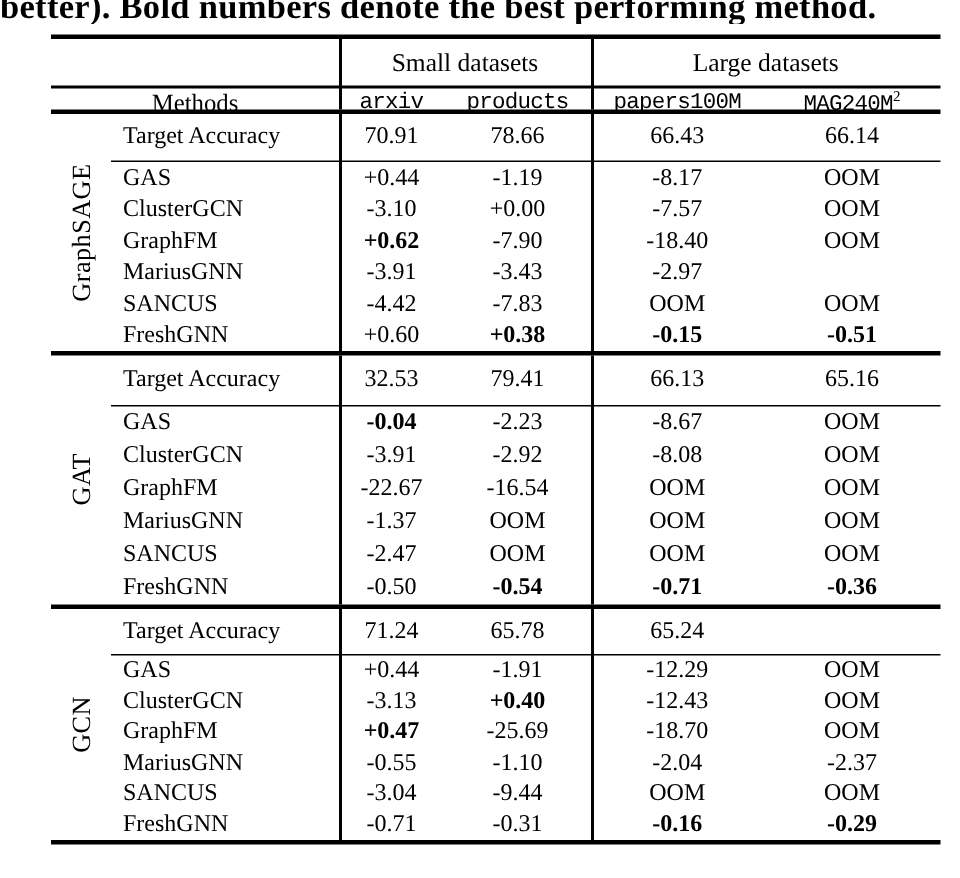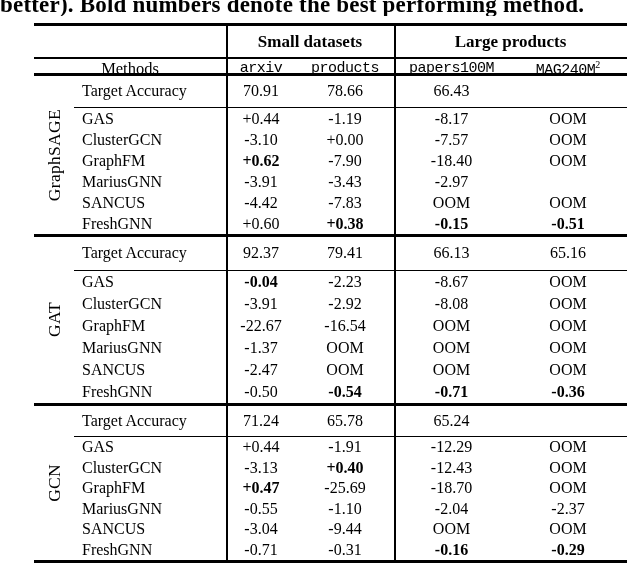--- a/index.html
+++ b/index.html
@@ -17,21 +17,21 @@
   .rule-thick{height:3px;background:#000;}
   .rule-med{height:2.5px;background:#000;}
   .rule-thin{height:1.5px;background:#000;}
   .cline{height:1.5px;background:#000;margin-left:40px;}
 
   .block{position:relative;}
   .vbar{position:absolute;top:0;bottom:0;width:1.5px;background:#000;}
   .vb1{left:192px;} .vb2{left:360px;}
 
   
-  .hrow1{display:grid;grid-template-columns:192px 168px 233px;height:31px;align-items:center;font-weight:bold;}
+  .hrow1{display:grid;grid-template-columns:192px 168px 233px;height:31px;align-items:center;}
   .hrow2{display:grid;grid-template-columns:192px 70px 98px 115px 118px;height:14px;align-items:center;}
   .grp{text-align:center;font-size:17px;}
   .methods-h{text-align:center;font-size:16.5px;}
   .mono{font-family:"Liberation Mono","DejaVu Sans Mono",monospace;font-size:15px;text-align:center;letter-spacing:-0.5px;}
   .mono sup{font-family:"Liberation Serif",serif;font-size:10px;letter-spacing:0;}
 
   
   .row{display:grid;grid-template-columns:40px 152px 70px 98px 115px 118px;align-items:center;}
   .r-ta1{height:31px;} .r-ta2{height:33px;} .r-ta3{height:30px;}
   .r-s1{height:21px;} .r-s2{height:22px;} .r-s3{height:20.5px;}
@@ -56,21 +56,21 @@
   <div id="tbl">
 
     <div class="rule-thick"></div>
 
     <div class="block">
       <div class="vbar vb1"></div>
       <div class="vbar vb2"></div>
       <div class="hrow1">
         <div class="cell"></div>
         <div class="grp">Small datasets</div>
-        <div class="grp">Large products</div>
+        <div class="grp">Large datasets</div>
       </div>
       <div class="rule-thin"></div>
       <div class="hrow2">
         <div class="methods-h">Methods</div>
         <div class="mono">arxiv</div>
         <div class="mono">products</div>
         <div class="mono">papers100M</div>
         <div class="mono"><span>MAG240M</span><sup>2</sup></div>
       </div>
     </div>
@@ -82,20 +82,21 @@
       <div class="vbar vb2"></div>
       <div class="rot-wrap">
           <span class="rot">GraphSAGE</span>
         </div>
       <div class="row r-ta1">
         <div></div>
         <div class="cell m">Target Accuracy</div>
         <div class="cell v">70.91</div>
         <div class="cell v">78.66</div>
         <div class="cell v">66.43</div>
+        <div class="cell v">66.14</div>
       </div>
       <div class="cline"></div>
       <div class="row r-s1">
           <div></div>
           <div class="cell m">GAS</div>
           <div class="cell v">+0.44</div>
           <div class="cell v">-1.19</div>
           <div class="cell v">-8.17</div>
           <div class="cell v">OOM</div>
         </div>
@@ -144,21 +145,21 @@
 
     <div class="block">
       <div class="vbar vb1"></div>
       <div class="vbar vb2"></div>
       <div class="rot-wrap">
           <span class="rot">GAT</span>
         </div>
       <div class="row r-ta2">
         <div></div>
         <div class="cell m">Target Accuracy</div>
-        <div class="cell v">92.37</div>
+        <div class="cell v">32.53</div>
         <div class="cell v">79.41</div>
         <div class="cell v">66.13</div>
         <div class="cell v">65.16</div>
       </div>
       <div class="cline"></div>
       <div class="row r-s2">
           <div></div>
           <div class="cell m">GAS</div>
           <div class="cell v bold">-0.04</div>
           <div class="cell v">-2.23</div>

